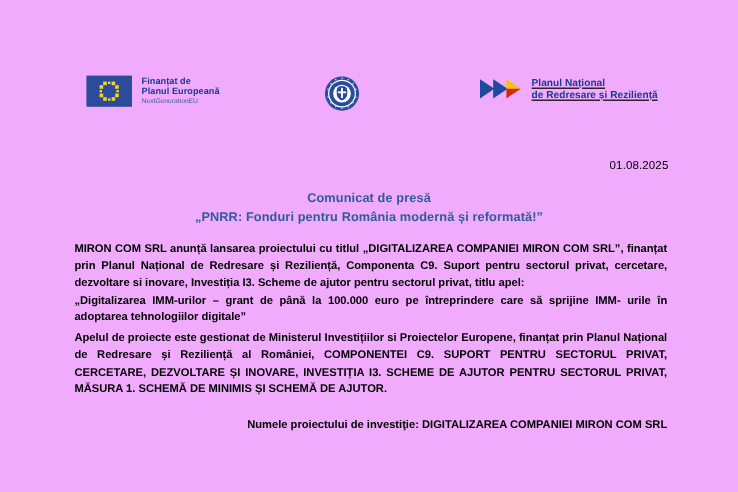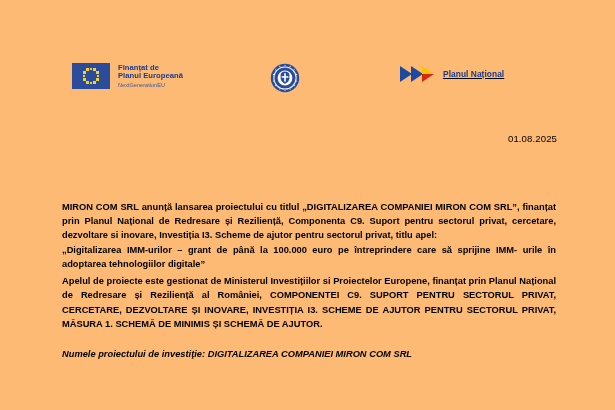--- a/index.html
+++ b/index.html
@@ -11,21 +11,21 @@
     width: 615px;
     height: 410px;
     overflow: hidden;
     font-family: "Liberation Sans", sans-serif;
     color: #000000;
   }
   .page {
     position: relative;
     width: 615px;
     height: 410px;
-    background: #fdba74;
+    background: #f0abfc;
   }
 
   
   .logo-band {
     position: absolute;
     left: 0;
     top: 52px;
     width: 615px;
     height: 52px;
   }
@@ -155,23 +155,22 @@
   .para.gap {
     margin-top: 3px;
   }
   .para.left {
     text-align: left;
   }
   .footer-lines {
     margin-top: 16px;
   }
   .footer-lines .para {
-    text-align: left;
+    text-align: right;
     line-height: 1.62;
-    font-style: italic;
   }
 </style>
 </head>
 <body>
 
 <div class="page">
 
   <div class="logo-band">
 
     <div class="eu-logo">
@@ -226,26 +225,31 @@
 
     <div class="pnrr-logo">
       <svg class="pnrr-arrows" viewBox="0 0 36 20" aria-hidden="true">
         <polygon points="0,2 12,10 0,18" fill="#1B4AA0"></polygon>
         <polygon points="11,2 23,10 11,18" fill="#1B4AA0"></polygon>
         <polygon points="22,2 34,10 22,10" fill="#F5C400"></polygon>
         <polygon points="22,10 34,10 22,18" fill="#D62612"></polygon>
       </svg>
       <div class="pnrr-text">
         <div class="pnrr-l1">Planul Național</div>
+        <div class="pnrr-l2">de Redresare și Reziliență</div>
       </div>
     </div>
   </div>
 
   <div class="doc-date">01.08.2025</div>
 
+  <div class="title-block">
+    <div class="title-line-1">Comunicat de presă</div>
+    <div class="title-line-2">„PNRR: Fonduri pentru România modernă și reformată!”</div>
+  </div>
 
   <div class="body-area">
     <p class="para">MIRON COM SRL anunță lansarea proiectului cu titlul „DIGITALIZAREA COMPANIEI MIRON COM SRL”, finanțat prin Planul Național de Redresare și Reziliență, Componenta C9. Suport pentru sectorul privat, cercetare, dezvoltare si inovare, Investiția I3. Scheme de ajutor pentru sectorul privat, titlu apel:</p>
     <p class="para">„Digitalizarea IMM-urilor  –  grant de până la 100.000 euro pe întreprindere care să sprijine IMM- urile în adoptarea tehnologiilor digitale”</p>
     <p class="para gap">Apelul de proiecte este gestionat de Ministerul Investițiilor si Proiectelor Europene, finanțat prin Planul Național de Redresare și Reziliență al României, COMPONENTEI C9. SUPORT PENTRU SECTORUL PRIVAT, CERCETARE, DEZVOLTARE ȘI INOVARE, INVESTIȚIA I3. SCHEME DE AJUTOR PENTRU SECTORUL PRIVAT, MĂSURA 1. SCHEMĂ DE MINIMIS ȘI SCHEMĂ DE AJUTOR.</p>
     <div class="footer-lines">
       <p class="para left">Numele proiectului de investiţie: DIGITALIZAREA COMPANIEI MIRON COM SRL</p>
     </div>
   </div>
 

